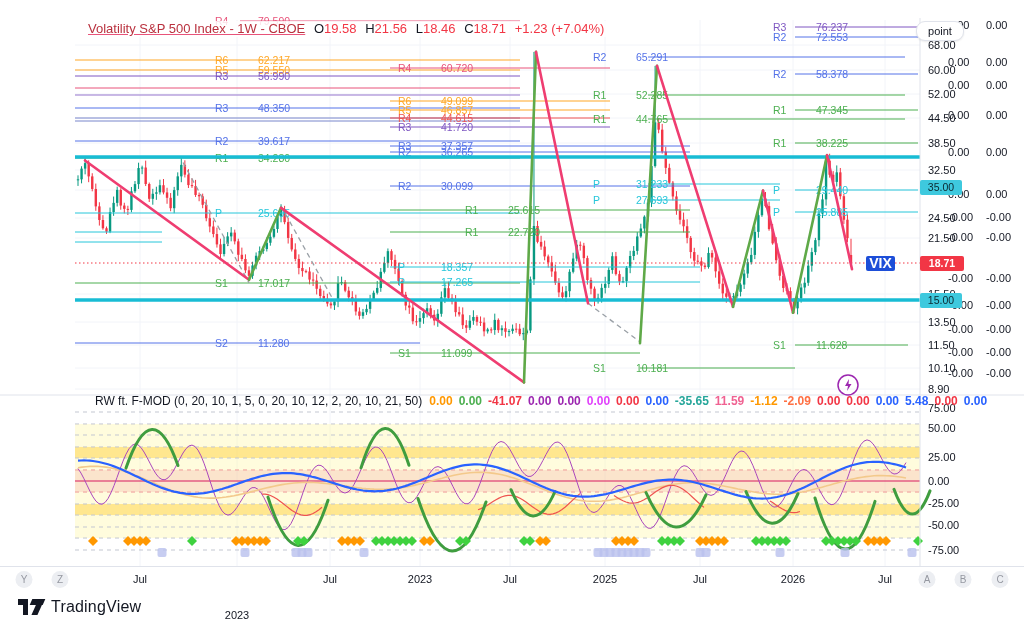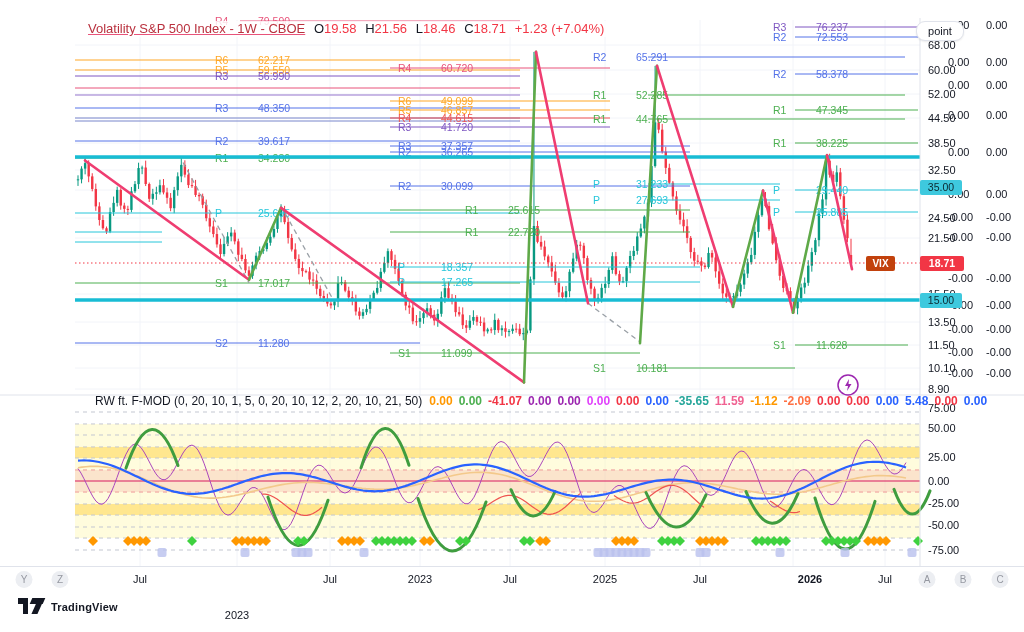--- a/index.html
+++ b/index.html
@@ -13,41 +13,41 @@
   .ohlc-letter{color:#131722;margin-left:5px;}
   .ohlc-val{color:#f23645;}
   .chg{color:#f23645;margin-left:5px;}
   .legend2{position:absolute;left:85px;top:36px;font-size:11px;color:#131722;white-space:nowrap;z-index:5;}
   .ind-legend{position:absolute;left:95px;top:394px;font-size:12px;white-space:nowrap;z-index:5;}
   .ind-title{color:#131722;margin-right:4px;}
   .ind-val{margin:0 3px;font-weight:bold;}
   .scale-badge{position:absolute;left:920px;width:42px;height:15px;border-radius:2px;
                font-size:10.5px;text-align:center;line-height:15px;z-index:6;}
   .badge-cyan{background:#3ec9de;color:#0b2830;}
-  .vix-label{position:absolute;left:866px;width:29px;height:15px;background:#c2410c;color:#fff;
-             border-radius:2px;font-size:10px;font-weight:bold;text-align:center;line-height:15px;z-index:6;}
+  .vix-label{position:absolute;left:866px;width:29px;height:15px;background:#1d4ed8;color:#fff;
+             border-radius:2px;font-size:14px;font-weight:bold;text-align:center;line-height:15px;z-index:6;}
   .vix-value{position:absolute;left:920px;width:44px;height:15px;background:#f23645;color:#fff;
              border-radius:2px;font-size:10.5px;font-weight:bold;text-align:center;line-height:15px;z-index:6;}
   .point-box{position:absolute;left:916px;top:21px;width:46px;height:18px;background:#fff;
              border:1px solid #e0e3eb;border-radius:9px;font-size:11px;text-align:center;
              line-height:18px;color:#131722;z-index:6;box-shadow:0 1px 2px rgba(0,0,0,.08);}
   .side-col{position:absolute;font-size:11px;color:#131722;z-index:4;}
   .side-col .v{position:absolute;white-space:nowrap;}
   .time-axis{position:absolute;left:0;top:566px;width:1024px;height:26px;background:#fff;
              border-top:1px solid #e0e3eb;z-index:5;}
   .t-label{position:absolute;top:6px;font-size:11px;color:#131722;transform:translateX(-50%);}
   .axis-btn{position:absolute;top:4px;width:17px;height:17px;border-radius:50%;background:#eceef2;
             color:#9598a1;font-size:10px;text-align:center;line-height:17px;transform:translateX(-50%);cursor:pointer;}
   .tv-logo{position:absolute;left:18px;top:598px;display:flex;align-items:center;gap:7px;z-index:5;cursor:pointer;}
   .tv-mark{width:26px;height:17px;position:relative;}
   .tv-mark .b1{position:absolute;left:0;top:0;width:10px;height:6px;background:#131722;}
   .tv-mark .b2{position:absolute;left:5px;top:0;width:5px;height:16px;background:#131722;}
   .tv-mark .b3{position:absolute;left:13px;top:0;width:13px;height:6px;background:#131722;transform:skewX(-24deg);}
   .tv-mark .b4{position:absolute;left:14px;top:0;width:6px;height:16px;background:#131722;transform:skewX(-24deg) translateX(3px);}
-  .tv-name{font-size:11px;font-weight:bold;color:#131722;letter-spacing:.2px;}
+  .tv-name{font-size:16px;font-weight:normal;color:#131722;letter-spacing:.2px;}
 </style>
 </head>
 <body>
 
 <div class="stage">
 
 
   <svg id="chart-svg" width="1024" height="632">
       <defs>
         <clipPath id="paneclip">
@@ -869,21 +869,21 @@
 
   <div class="time-axis">
     <div id="time-labels">
         <div class="t-label" style="left: 140px;">Jul</div>
         <div class="t-label" style="left: 237px; margin-top: 36px;">2023</div>
         <div class="t-label" style="left: 330px;">Jul</div>
         <div class="t-label" style="left: 420px;">2023</div>
         <div class="t-label" style="left: 510px;">Jul</div>
         <div class="t-label" style="left: 605px;">2025</div>
         <div class="t-label" style="left: 700px;">Jul</div>
-        <div class="t-label" style="left: 810px; font-weight: bold;">2026</div>
+        <div class="t-label" style="left: 793px;">2026</div>
         <div class="t-label" style="left: 885px;">Jul</div>
         <div class="axis-btn" style="left: 24px;">Y</div>
         <div class="axis-btn" style="left: 60px;">Z</div>
         <div class="axis-btn" style="left: 927px;">A</div>
         <div class="axis-btn" style="left: 963px;">B</div>
         <div class="axis-btn" style="left: 1000px;">C</div>
       </div>
   </div>
 
   <div class="tv-logo">

